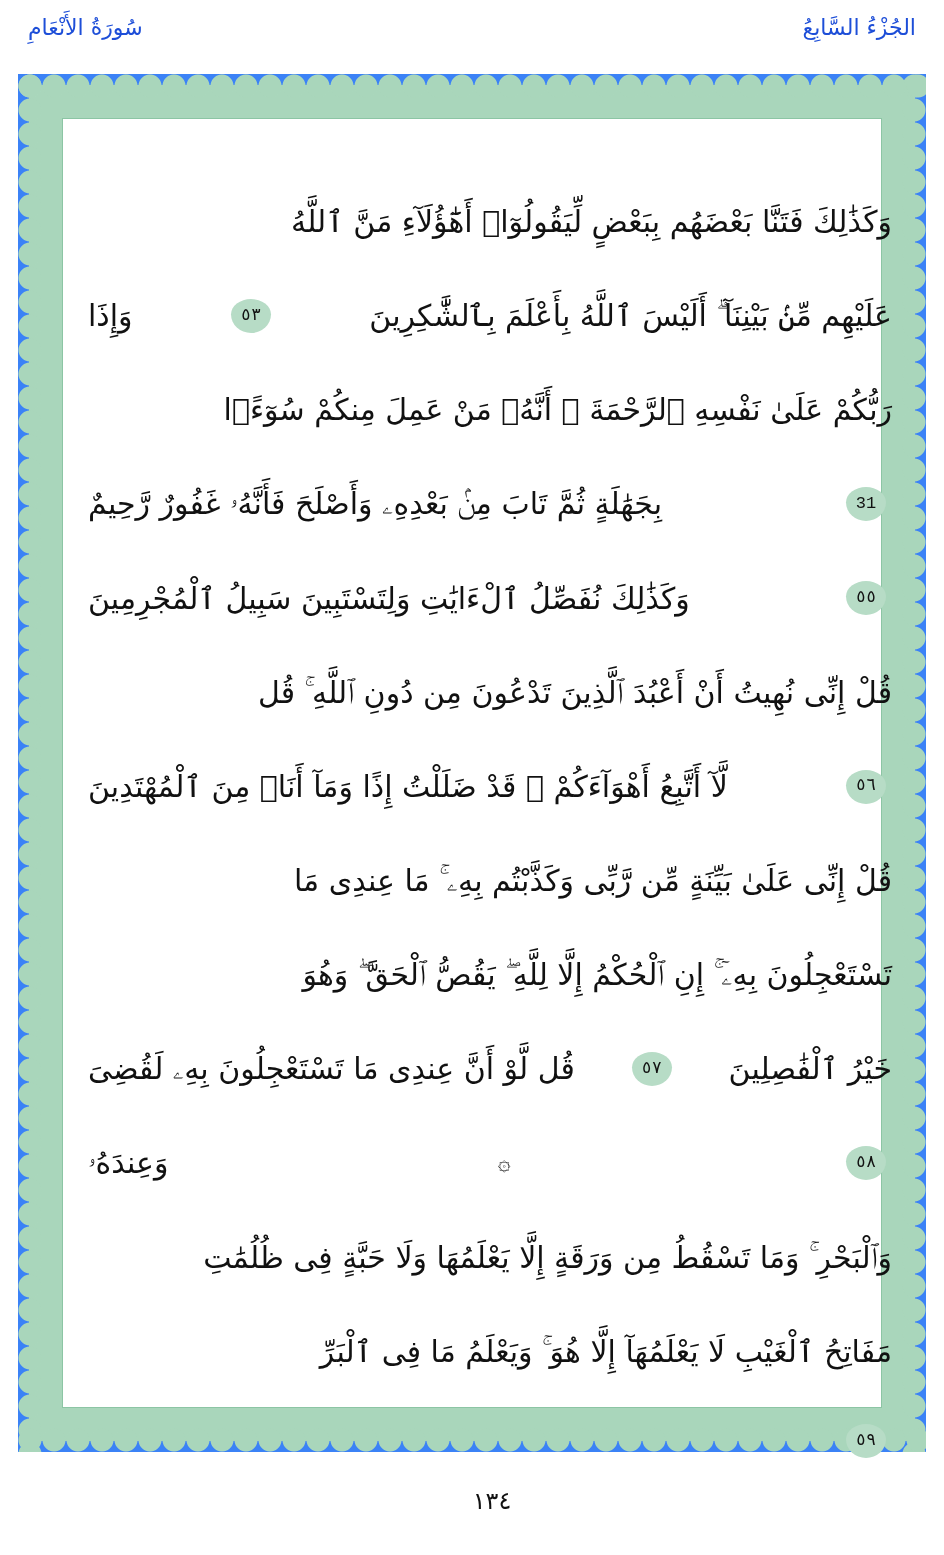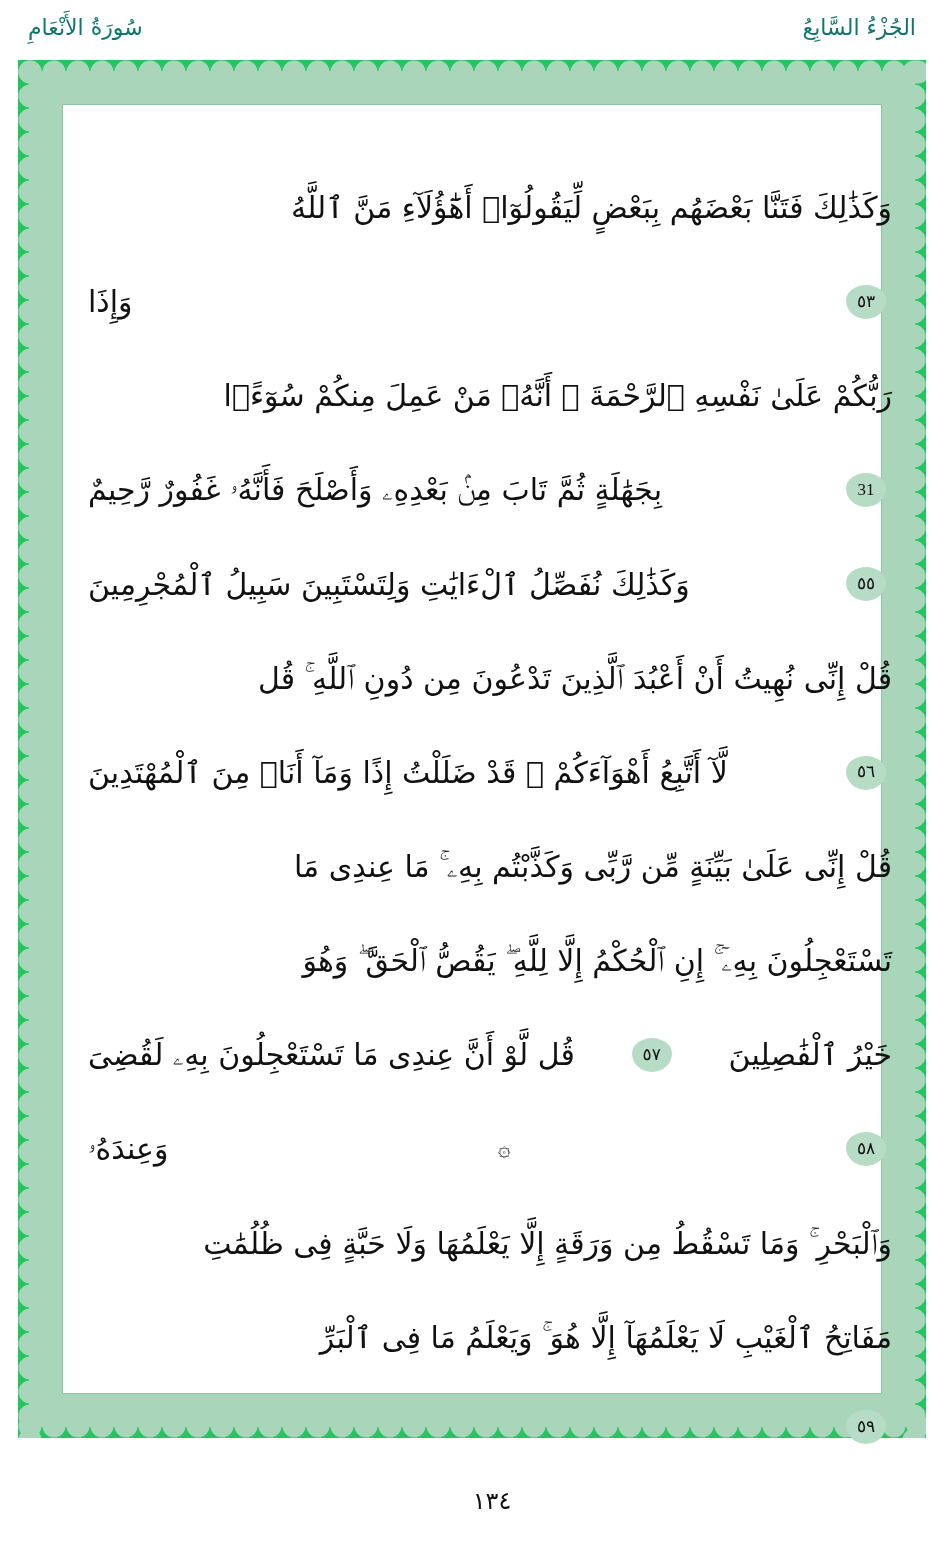--- a/index.html
+++ b/index.html
@@ -23,35 +23,35 @@
     right: 28px;
     height: 40px;
     display: flex;
     flex-direction: row-reverse;   
     justify-content: space-between;
     align-items: flex-start;
   }
   .header-text {
     font-family: "DejaVu Sans", "Liberation Sans", sans-serif;
     font-size: 22px;
-    color: #0f766e;
+    color: #1d4ed8;
     white-space: nowrap;
     letter-spacing: 0px;
     line-height: 1.3;
   }
 
   
   .frame-outer {
     position: absolute;
-    top: 60px;
+    top: 74px;
     left: 18px;
     width: 908px;
     height: 1378px;
     box-sizing: border-box;
-    background: #22c55e;
+    background: #3b82f6;
   }
   
   .scallop {
     position: absolute;
     inset: 0;
     background:
       
       radial-gradient(circle at 12px 12px, #a9d6bb 11px, rgba(169,214,187,0) 12px) 0 0/24px 24px repeat-x,
       radial-gradient(circle at 12px 12px, #a9d6bb 11px, rgba(169,214,187,0) 12px) 0 100%/24px 24px repeat-x,
       radial-gradient(circle at 12px 12px, #a9d6bb 11px, rgba(169,214,187,0) 12px) 0 0/24px 24px repeat-y,
@@ -106,21 +106,21 @@
     display: inline-flex;
     align-items: center;
     justify-content: center;
     width: 40px;
     height: 34px;
     margin: 0 6px;
     background: #b7dcc6;
     border-radius: 50% 50% 50% 50% / 45% 45% 55% 55%;
     font-size: 17px;
     color: #111111;
-    font-family: Liberation Serif, serif;
+    font-family: Liberation Mono, monospace;
     flex: 0 0 auto;
     vertical-align: middle;
   }
 
   .asterisk-mark {
     display: inline-block;
     margin: 0 6px;
     font-size: 22px;
     color: #111111;
   }
@@ -151,20 +151,21 @@
 <div class="frame-outer">
   <div class="frame-band"></div>
   <div class="scallop"></div>
   <div class="frame-inner-white"></div>
 
   <div class="text-area" id="text-area">
       <div class="aya-line justify">
         <span class="seg">وَكَذَٰلِكَ فَتَنَّا بَعْضَهُم بِبَعْضٍ لِّيَقُولُوٓا۟ أَهَٰٓؤُلَآءِ مَنَّ ٱللَّهُ</span>
       </div>
       <div class="aya-line justify">
+        <span class="seg">عَلَيْهِم مِّنۢ بَيْنِنَآ ۗ أَلَيْسَ ٱللَّهُ بِأَعْلَمَ بِٱلشَّٰكِرِينَ</span>
         <span class="verse-no">٥٣</span>
         <span class="seg">وَإِذَا</span>
       </div>
       <div class="aya-line justify">
         <span class="seg">رَبُّكُمْ عَلَىٰ نَفْسِهِ ٱلرَّحْمَةَ ۖ أَنَّهُۥ مَنْ عَمِلَ مِنكُمْ سُوٓءًۢا</span>
       </div>
       <div class="aya-line justify">
         <span class="verse-no">31</span>
         <span class="seg">بِجَهَٰلَةٍ ثُمَّ تَابَ مِنۢ بَعْدِهِۦ وَأَصْلَحَ فَأَنَّهُۥ غَفُورٌ رَّحِيمٌ</span>
       </div>

